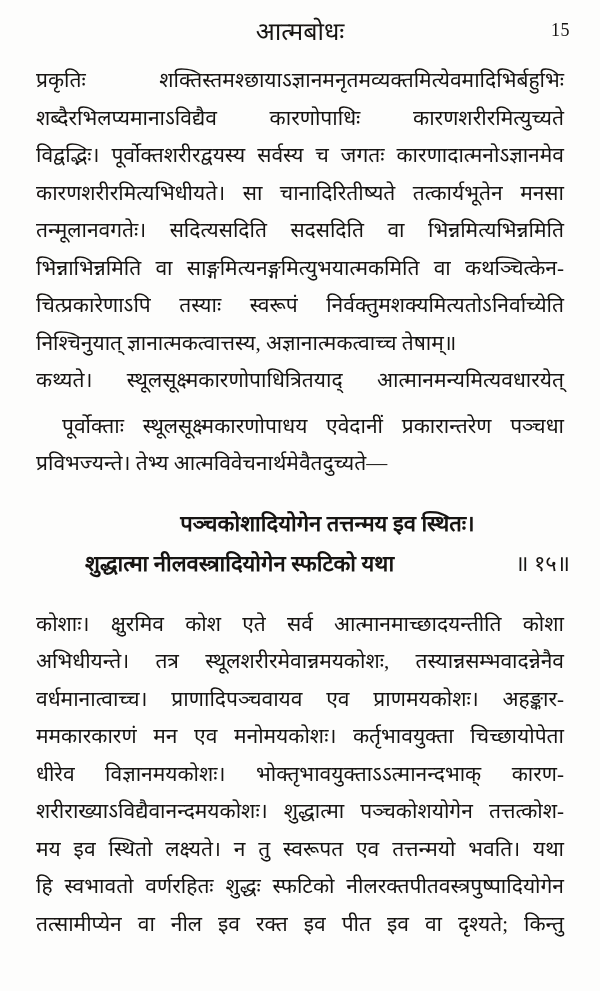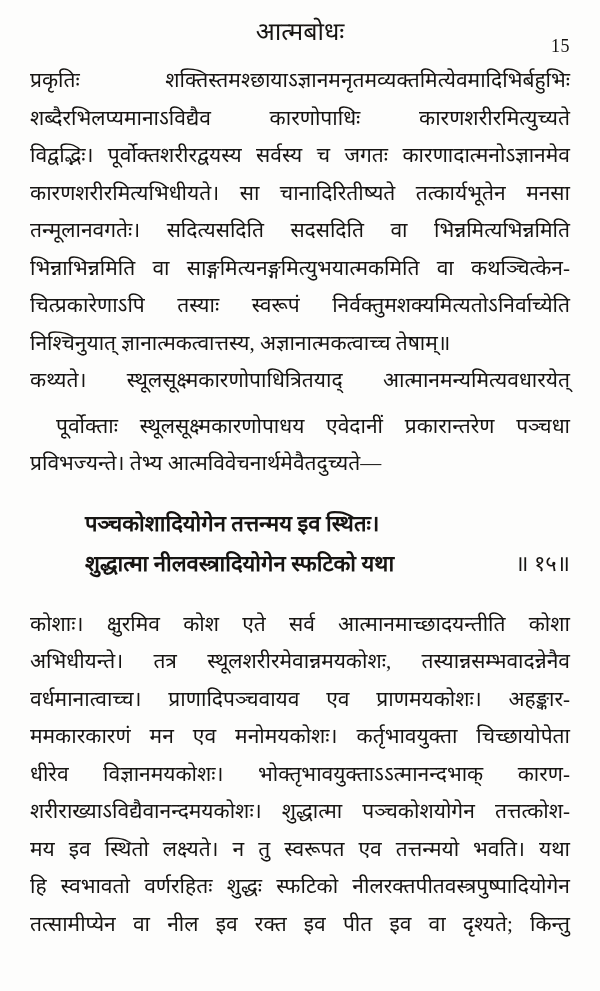--- a/index.html
+++ b/index.html
@@ -25,44 +25,45 @@
   }
   .title {
     text-align: center;
     font-size: 25px;
     line-height: 32px;
     font-weight: normal;
   }
   .page-number {
     position: absolute;
     right: 0;
-    top: 20px;
+    top: 4px;
     font-size: 18px;
     letter-spacing: 0.5px;
   }
-  .para { margin: 0; }
+  .para { margin: 6px; }
   .para + .para { margin-top: 8px; }
   .line {
     font-size: 21px;
     line-height: 37.5px;
     height: 37.5px;
     text-align: justify;
     text-align-last: justify;
     white-space: normal;
   }
   .line.last { text-align-last: left; }
   .line.first-indent { text-indent: 26px; }
   .verse {
     margin: 21px 0 22px 55px;
     font-weight: bold;
   }
   .verse-line {
     font-size: 22px;
     line-height: 40px;
     height: 40px;
+    text-align: center;
   }
   .verse-line.verse-last {
     display: flex;
     justify-content: space-between;
     align-items: baseline;
     gap: 8px;
   }
   .verse-num { font-weight: normal; }
 </style>
 </head>

